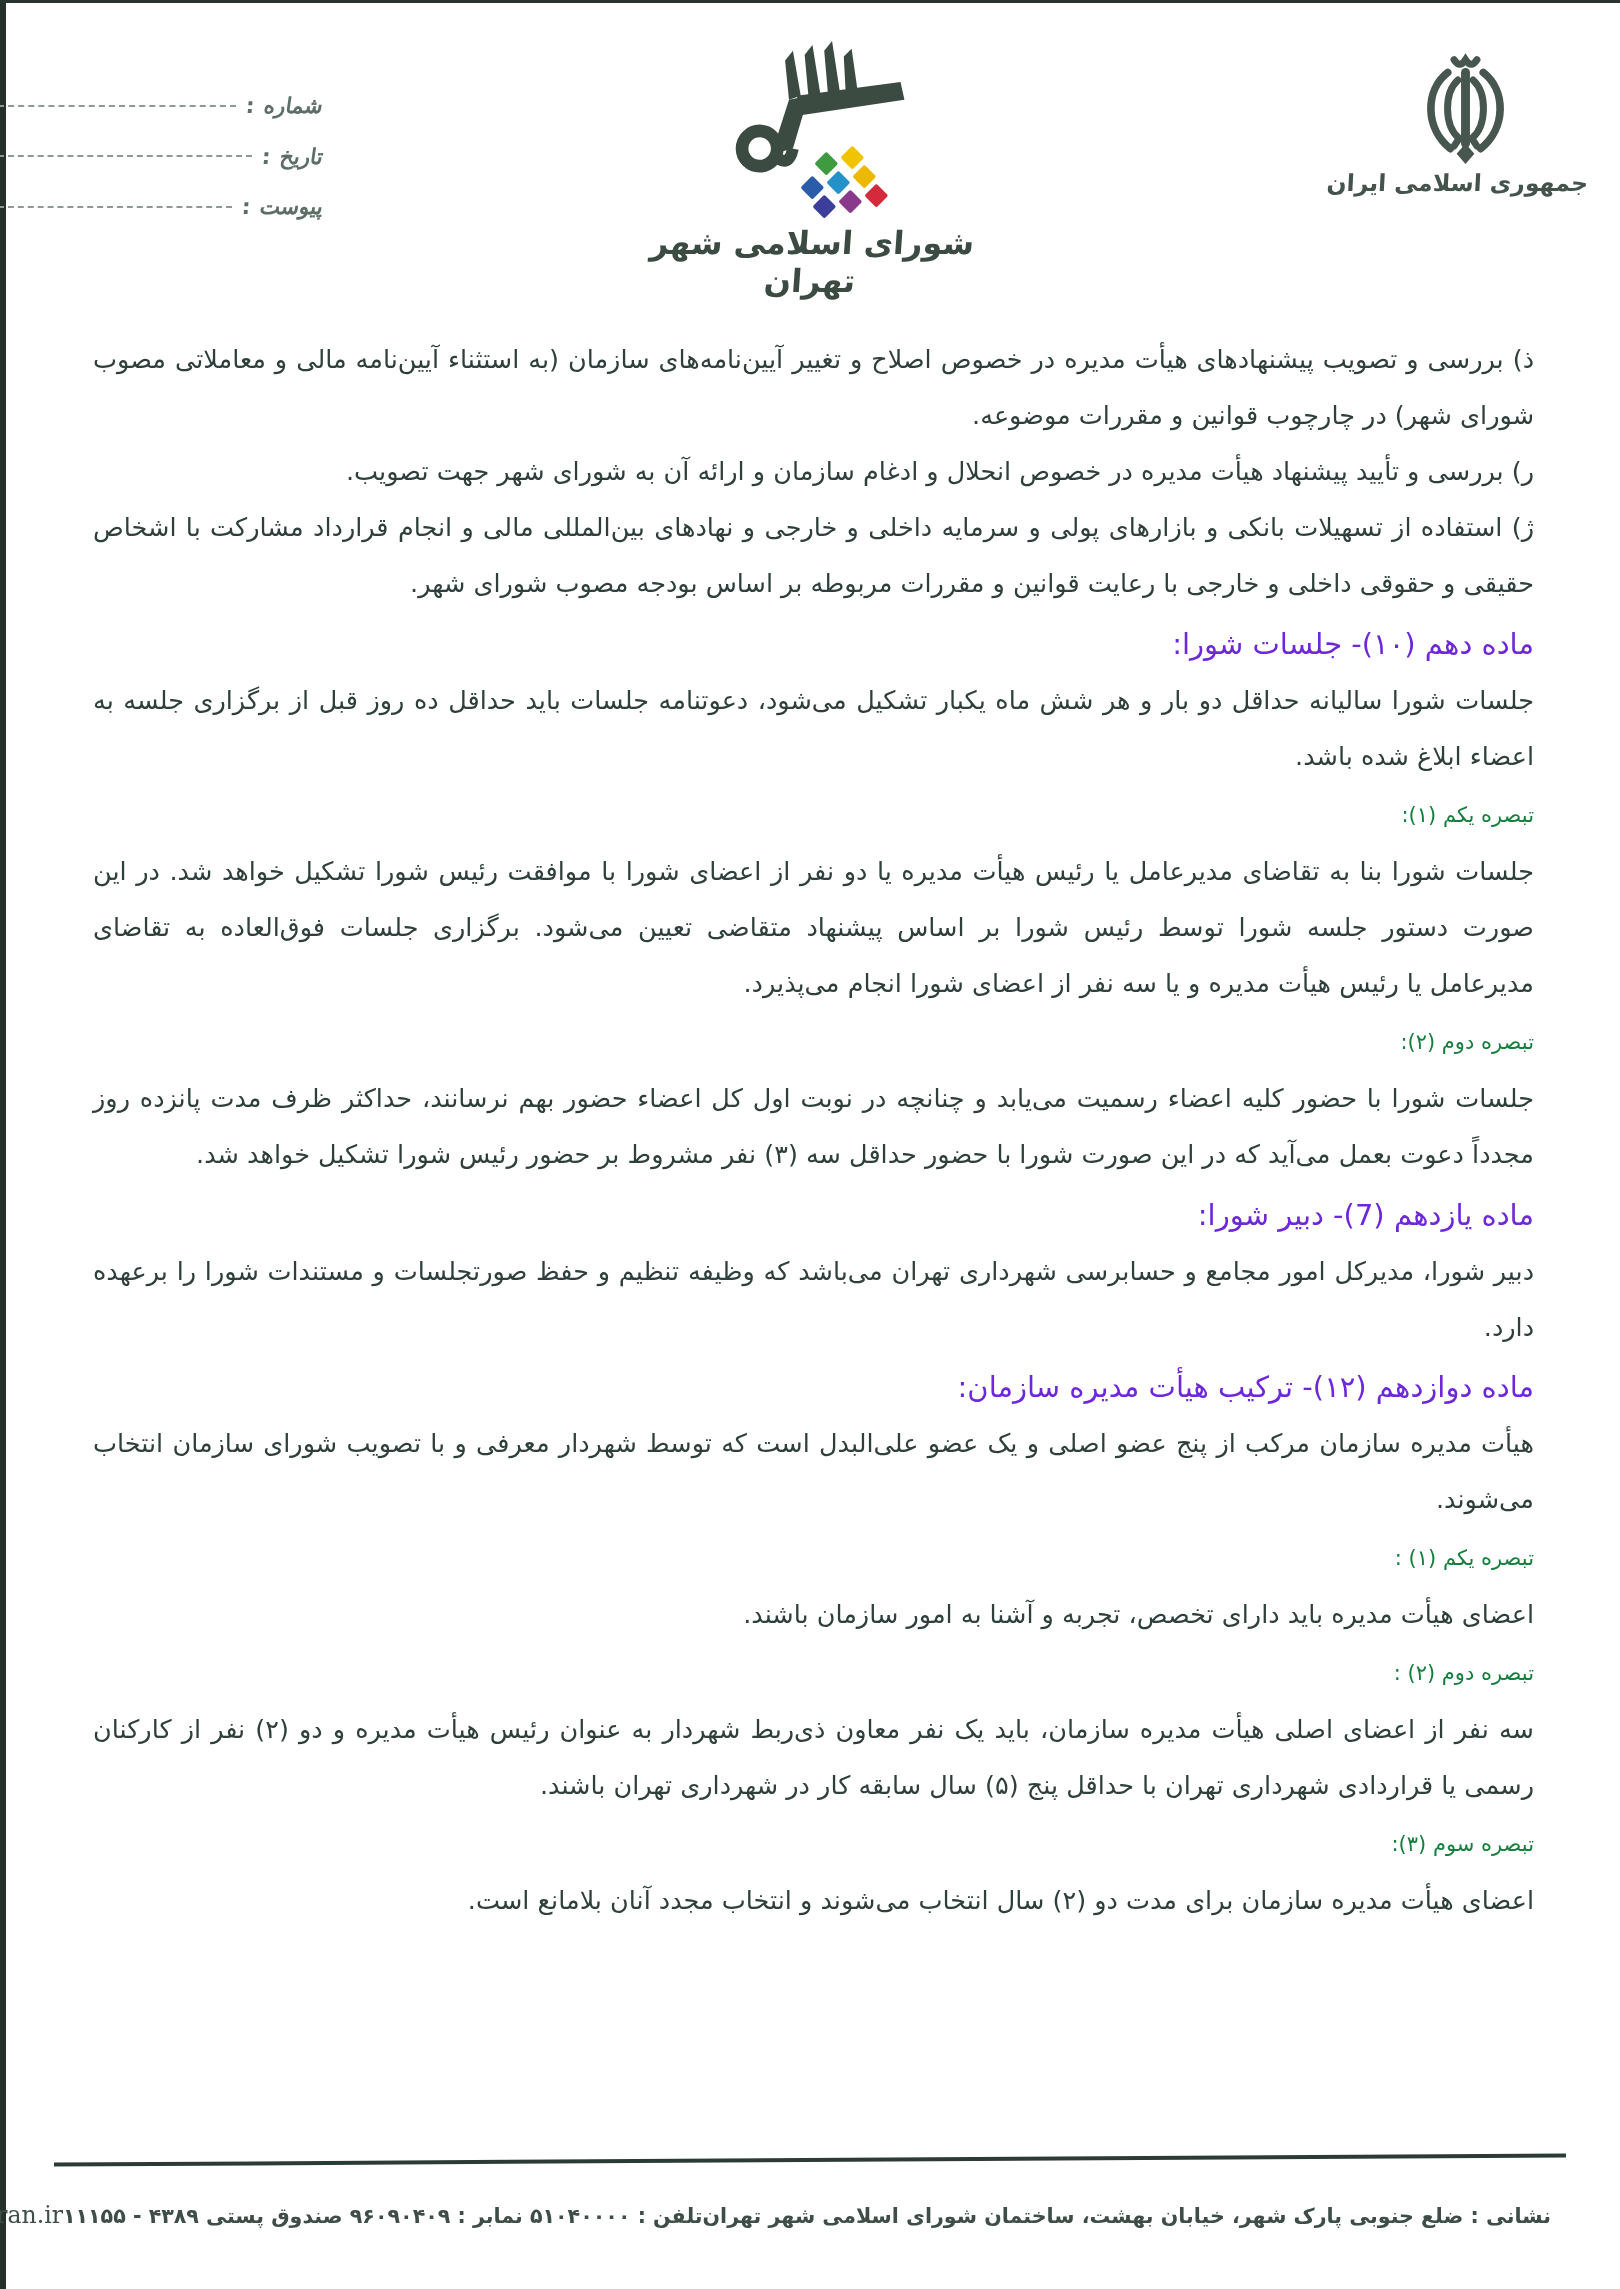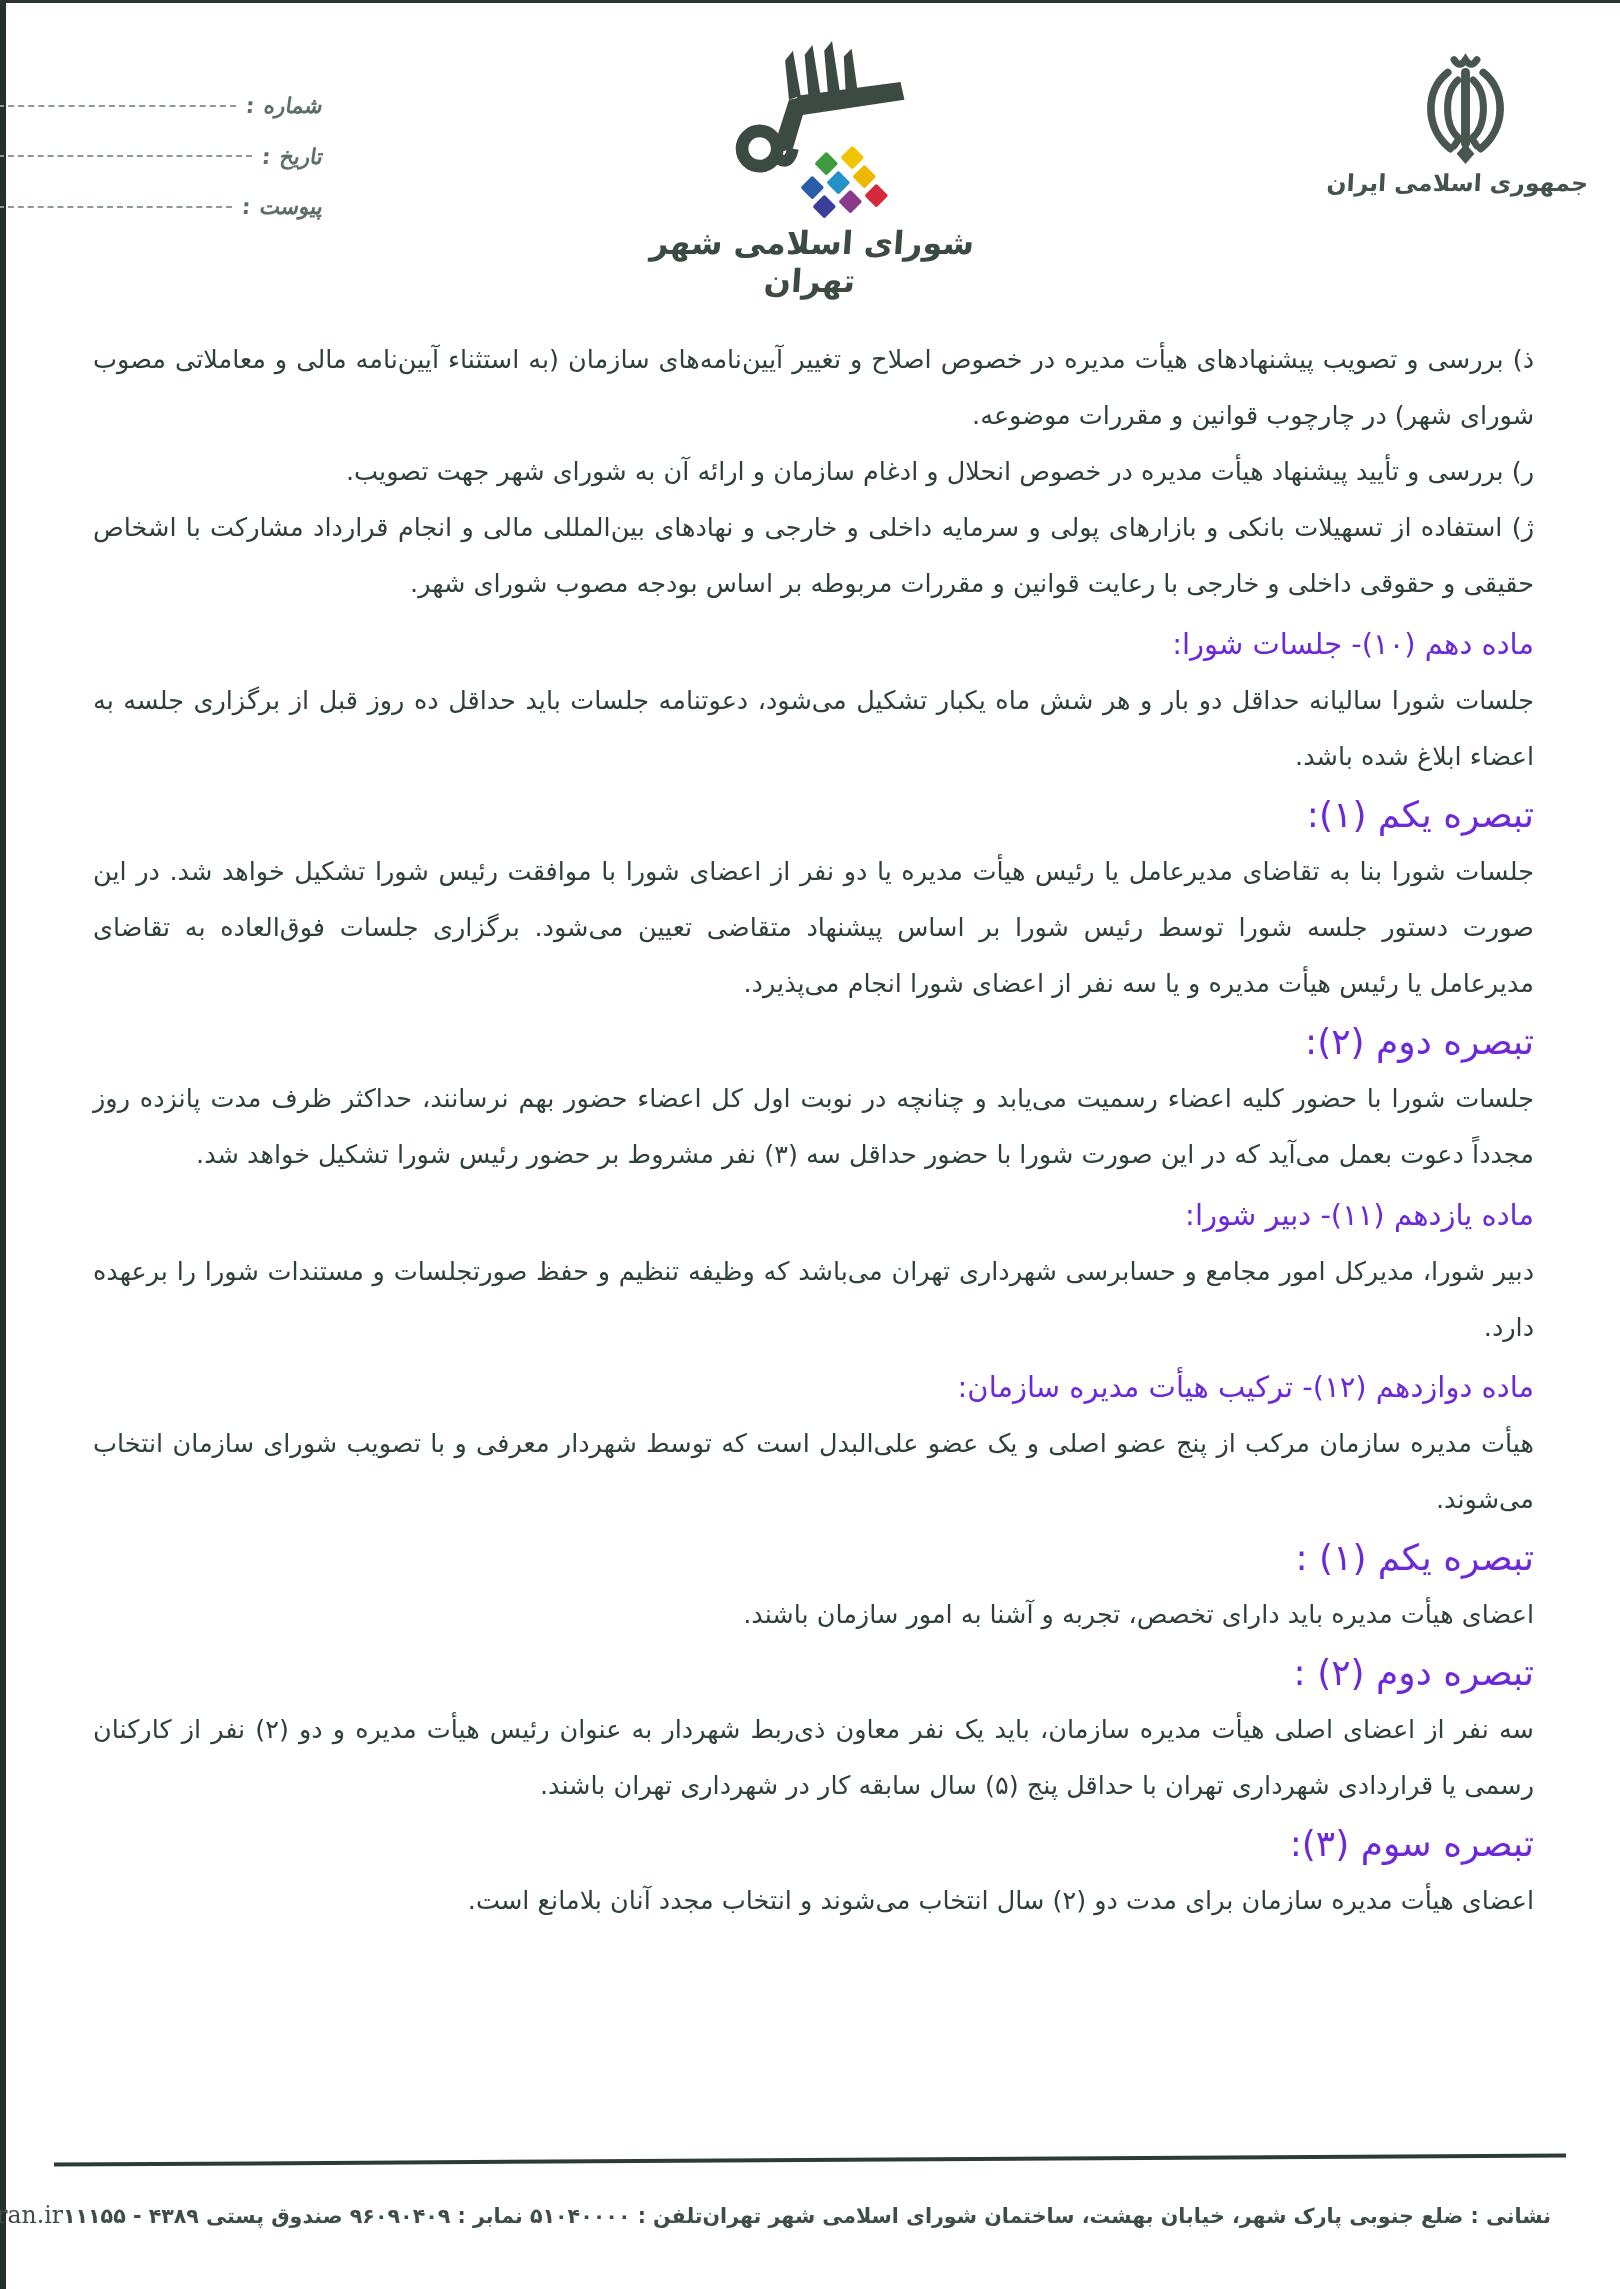--- a/index.html
+++ b/index.html
@@ -30,21 +30,21 @@
   .emblem-caption{font-size:23.5px;font-weight:bold;color:#44544c;transform:skewX(-3deg);
                   margin-top:2px;white-space:nowrap;}
 
   
   .doc-body{
     position:absolute;top:331px;right:86px;left:93px;
     direction:rtl;color:#2e3f3c;font-size:25.5px;font-weight:400;
   }
   .block{line-height:56px;text-align:justify;}
   .block.heading{font-size:29px;color:#6d28d9;margin-top:4.9px;text-align:right;}
-  .block.subheading{font-size:36px;color:#6d28d9;margin-top:2.9px;text-align:right;}
+  .block.subheading{font-size:21px;color:#15803d;margin-top:2.9px;text-align:right;}
 
   
   .footer-rule{position:absolute;left:54px;right:54px;top:2158px;height:3.9px;
                background:#2c3b35;transform:rotate(-0.35deg);}
   .doc-footer{
     position:absolute;top:2201px;right:69px;left:69px;direction:rtl;
     display:flex;justify-content:space-between;align-items:baseline;
     color:#3e4e47;font-size:20.6px;font-weight:700;white-space:nowrap;
   }
   .footer-website{font-family:"DejaVu Serif",serif;font-weight:400;font-size:23.5px;direction:ltr;}
@@ -124,21 +124,21 @@
 <div class="doc-body">
   <div class="block paragraph">ذ) بررسی و تصویب پیشنهادهای هیأت مدیره در خصوص اصلاح و تغییر آیین‌نامه‌های سازمان (به استثناء آیین‌نامه مالی و معاملاتی مصوب شورای شهر) در چارچوب قوانین و مقررات موضوعه.</div>
   <div class="block paragraph">ر) بررسی و تأیید پیشنهاد هیأت مدیره در خصوص انحلال و ادغام سازمان و ارائه آن به شورای شهر جهت تصویب.</div>
   <div class="block paragraph">ژ) استفاده از تسهیلات بانکی و بازارهای پولی و سرمایه داخلی و خارجی و نهادهای بین‌المللی مالی و انجام قرارداد مشارکت با اشخاص حقیقی و حقوقی داخلی و خارجی با رعایت قوانین و مقررات مربوطه بر اساس بودجه مصوب شورای شهر.</div>
   <div class="block heading">ماده دهم (۱۰)- جلسات شورا:</div>
   <div class="block paragraph">جلسات شورا سالیانه حداقل دو بار و هر شش ماه یکبار تشکیل می‌شود، دعوتنامه جلسات باید حداقل ده روز قبل از برگزاری جلسه به اعضاء ابلاغ شده باشد.</div>
   <div class="block subheading">تبصره یکم (۱):</div>
   <div class="block paragraph">جلسات شورا بنا به تقاضای مدیرعامل یا رئیس هیأت مدیره یا دو نفر از اعضای شورا با موافقت رئیس شورا تشکیل خواهد شد. در این صورت دستور جلسه شورا توسط رئیس شورا بر اساس پیشنهاد متقاضی تعیین می‌شود. برگزاری جلسات فوق‌العاده به تقاضای مدیرعامل یا رئیس هیأت مدیره و یا سه نفر از اعضای شورا انجام می‌پذیرد.</div>
   <div class="block subheading">تبصره دوم (۲):</div>
   <div class="block paragraph">جلسات شورا با حضور کلیه اعضاء رسمیت می‌یابد و چنانچه در نوبت اول کل اعضاء حضور بهم نرسانند، حداکثر ظرف مدت پانزده روز مجدداً دعوت بعمل می‌آید که در این صورت شورا با حضور حداقل سه (۳) نفر مشروط بر حضور رئیس شورا تشکیل خواهد شد.</div>
-  <div class="block heading">ماده یازدهم (۱۱)- دبیر شورا:</div>
+  <div class="block heading">ماده یازدهم (7)- دبیر شورا:</div>
   <div class="block paragraph">دبیر شورا، مدیرکل امور مجامع و حسابرسی شهرداری تهران می‌باشد که وظیفه تنظیم و حفظ صورتجلسات و مستندات شورا را برعهده دارد.</div>
   <div class="block heading">ماده دوازدهم (۱۲)- ترکیب هیأت مدیره سازمان:</div>
   <div class="block paragraph">هیأت مدیره سازمان مرکب از پنج عضو اصلی و یک عضو علی‌البدل است که توسط شهردار معرفی و با تصویب شورای سازمان انتخاب می‌شوند.</div>
   <div class="block subheading">تبصره یکم (۱) :</div>
   <div class="block paragraph">اعضای هیأت مدیره باید دارای تخصص، تجربه و آشنا به امور سازمان باشند.</div>
   <div class="block subheading">تبصره دوم (۲) :</div>
   <div class="block paragraph">سه نفر از اعضای اصلی هیأت مدیره سازمان، باید یک نفر معاون ذی‌ربط شهردار به عنوان رئیس هیأت مدیره و دو (۲) نفر از کارکنان رسمی یا قراردادی شهرداری تهران با حداقل پنج (۵) سال سابقه کار در شهرداری تهران باشند.</div>
   <div class="block subheading">تبصره سوم (۳):</div>
   <div class="block paragraph">اعضای هیأت مدیره سازمان برای مدت دو (۲) سال انتخاب می‌شوند و انتخاب مجدد آنان بلامانع است.</div>
 </div>

